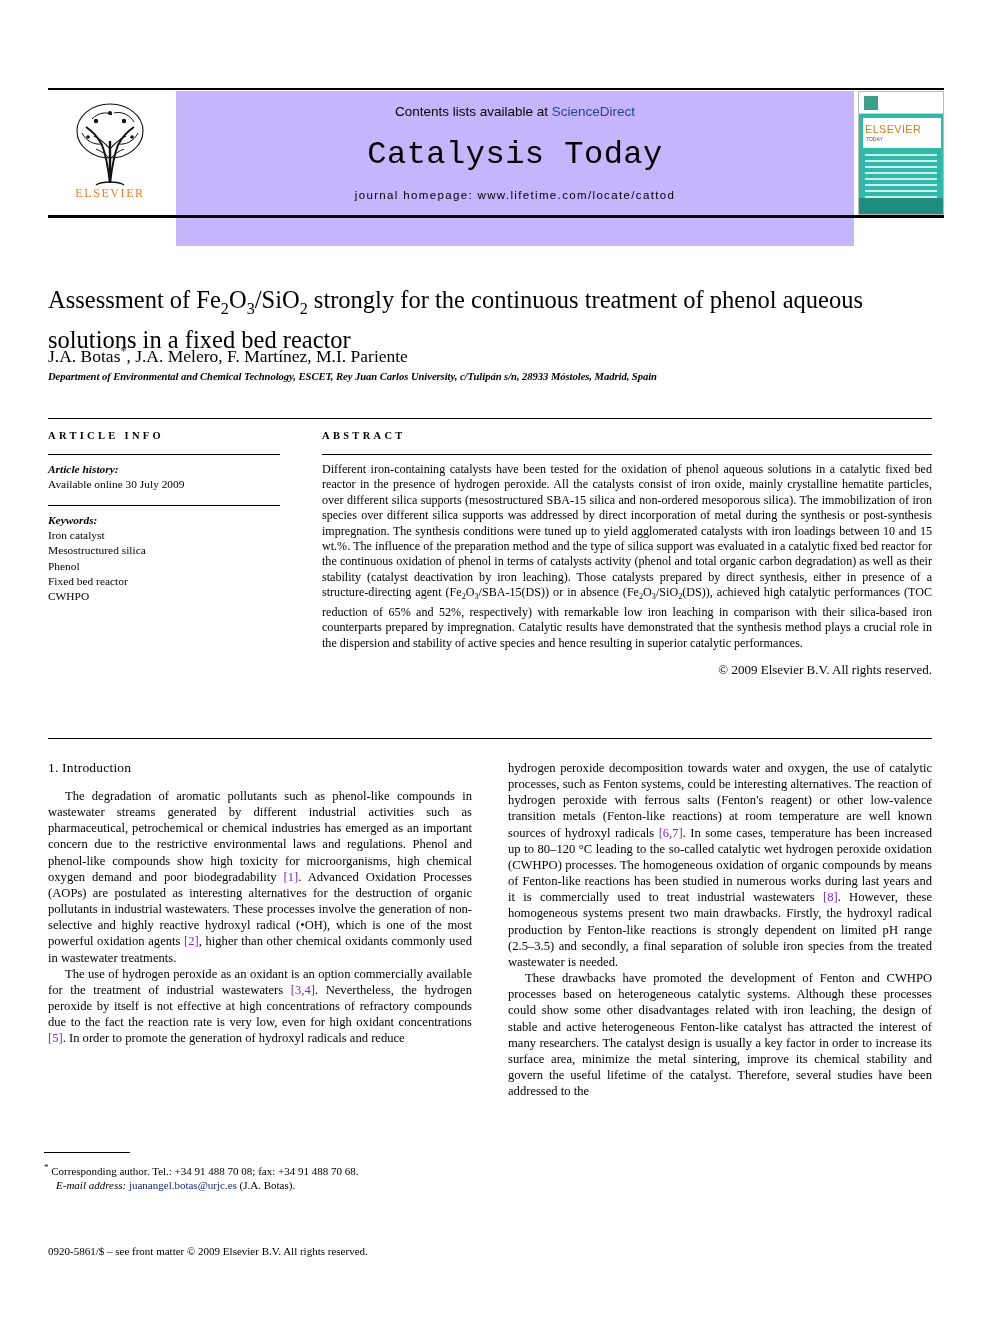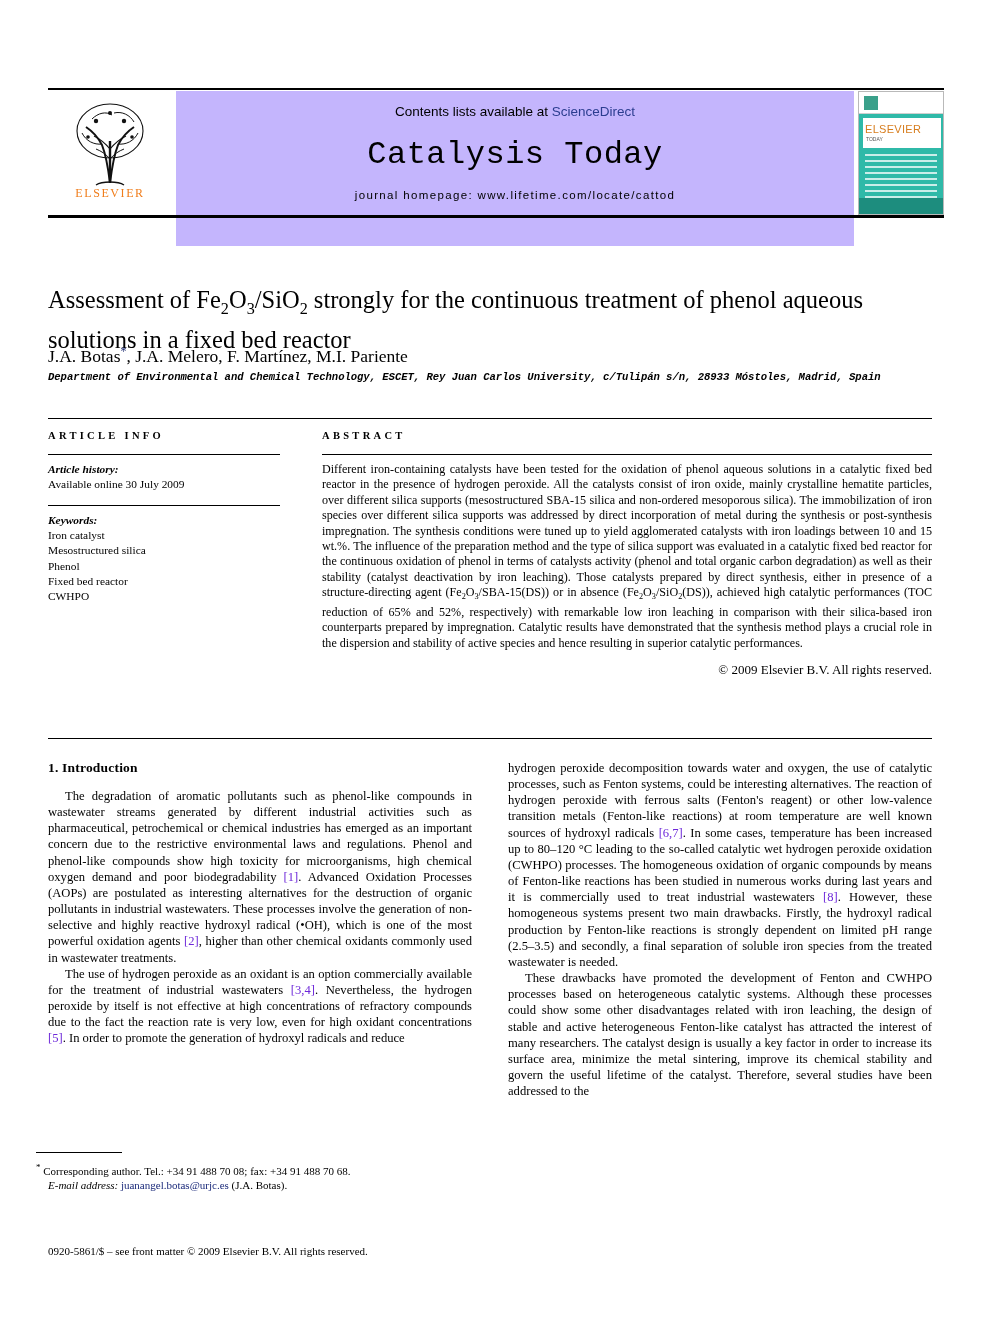--- a/index.html
+++ b/index.html
@@ -197,21 +197,21 @@
   }
   .authors .star {
     font-size: 12px;
     vertical-align: super;
     color: #15236b;
   }
   .affiliation {
     position: absolute;
     left: 48px; top: 371px;
     width: 880px;
-    font-family: Liberation Mono, monospace;
+    font-family: Liberation Serif, serif;
     font-style: italic;
     font-weight: bold;
     font-size: 10.6px;
     letter-spacing: -0.05px;
   }
   .rule-full {
     position: absolute;
     left: 48px;
     width: 884px;
     height: 1px;
@@ -281,41 +281,41 @@
     left: 48px; top: 760px;
     width: 424px;
   }
   .col-right {
     position: absolute;
     left: 508px; top: 760px;
     width: 424px;
   }
   .h1 {
     font-size: 13.5px;
-    font-weight: bold;
+    font-weight: normal;
     margin: 0 0 12px 0;
     letter-spacing: 0.2px;
   }
   .para {
     font-size: 12.6px;
     line-height: 16.15px;
     text-align: justify;
     text-justify: inter-word;
     margin: 0;
     text-indent: 17px;
     -webkit-hyphens: auto;
     hyphens: auto;
   }
   .para.cont { text-indent: 0; }
   .ref { color: #6d28d9; }
 
   
   .footnote {
     position: absolute;
-    left: 36px; top: 1152px;
+    left: 44px; top: 1152px;
     width: 424px;
   }
   .fn-rule {
     width: 86px;
     height: 1px;
     background: #000;
     margin-bottom: 7px;
   }
   .fn-line {
     font-size: 11px;

